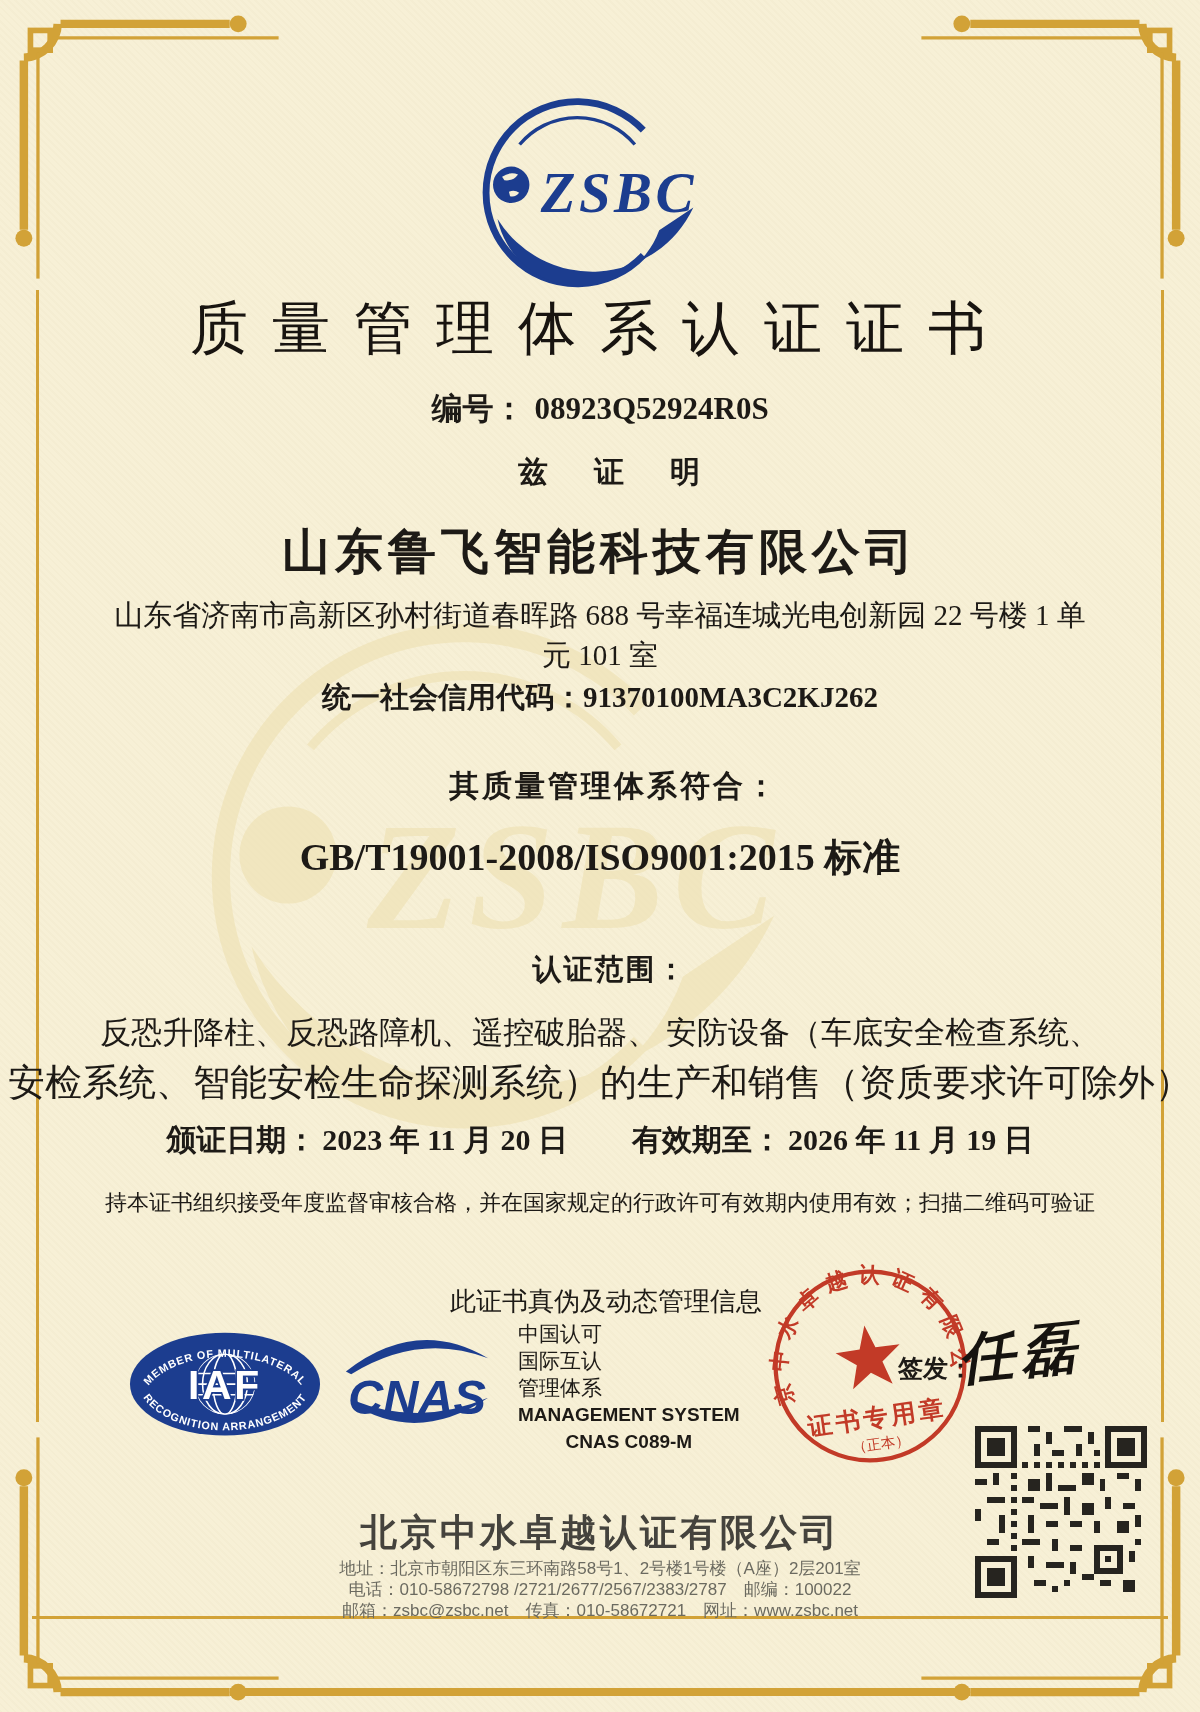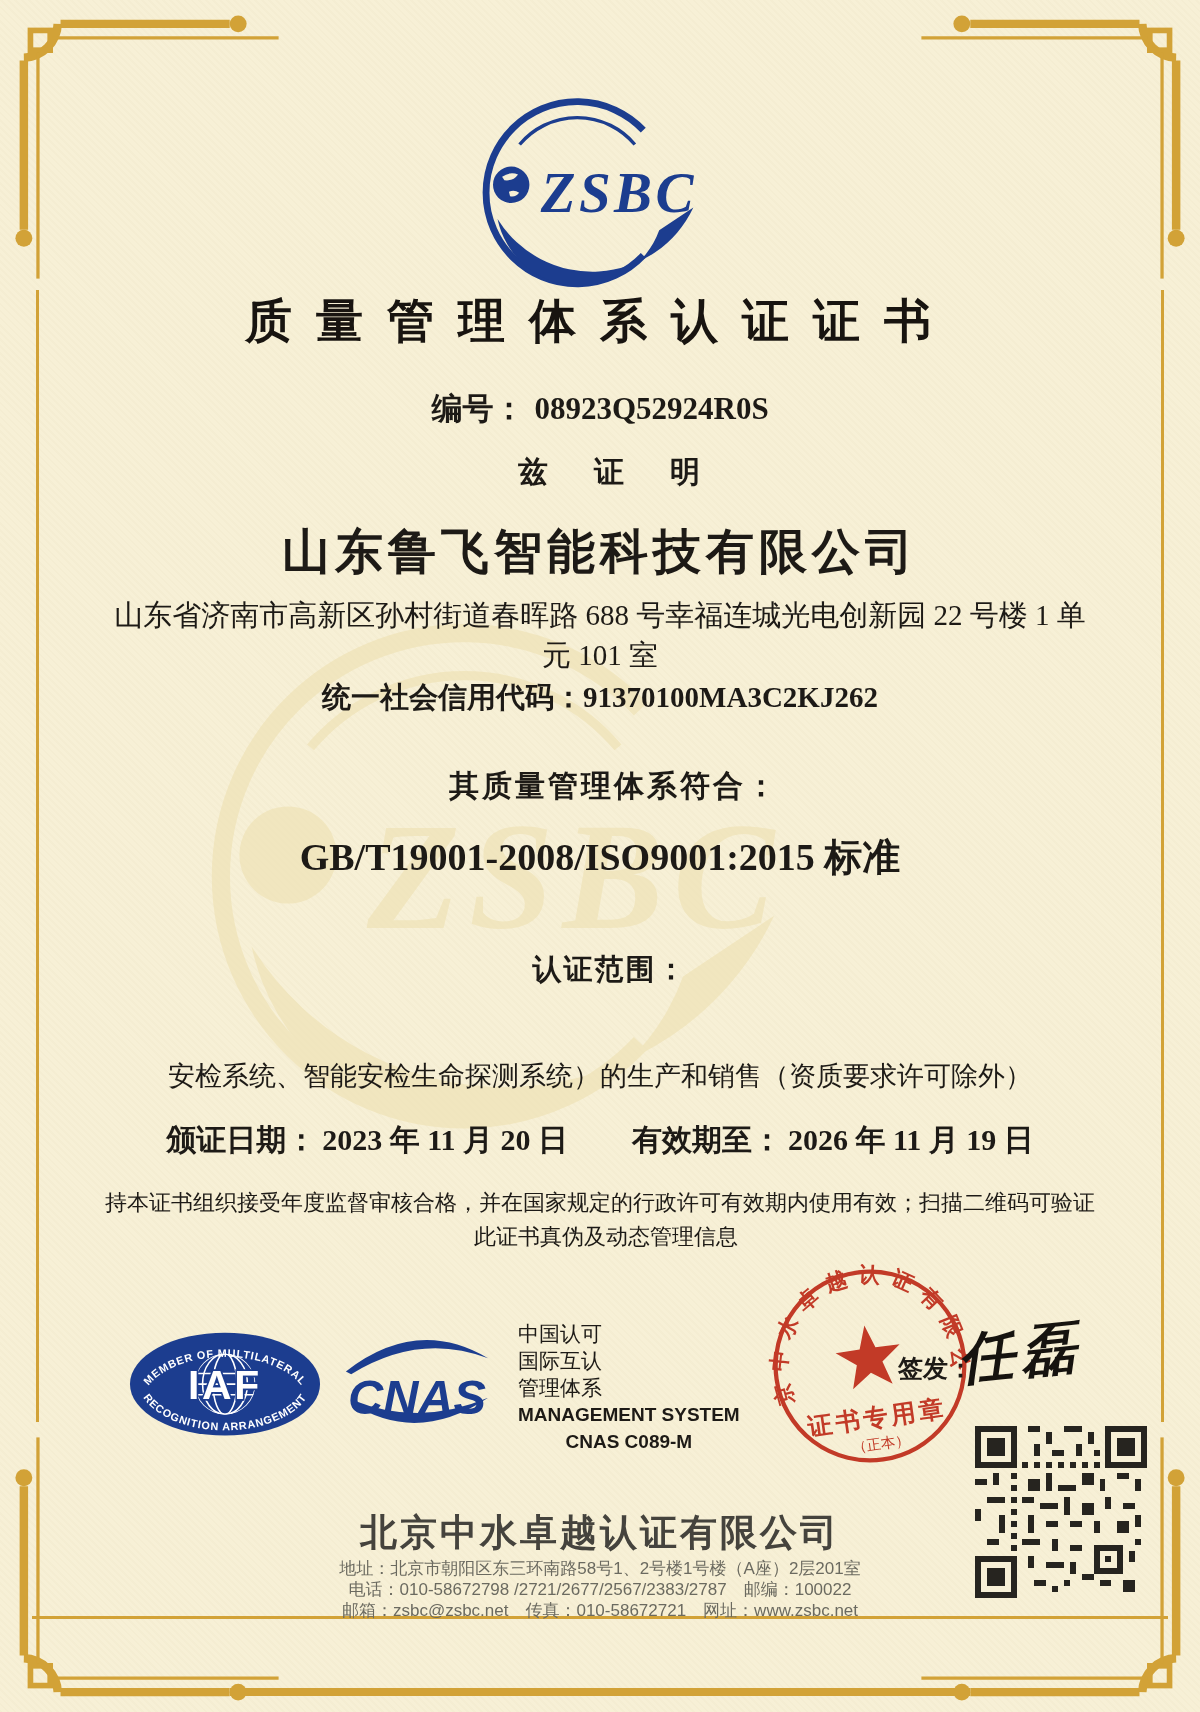--- a/index.html
+++ b/index.html
@@ -17,38 +17,38 @@
   .edge-line.side-l{left:36px;top:290px;bottom:290px;width:3px;}
   .edge-line.side-r{right:36px;top:290px;bottom:290px;width:3px;}
   .edge-line.bottom-thin{left:32px;right:32px;top:1616px;height:3px;}
   .edge-line.bottom-bridge{left:230px;right:230px;top:1688px;height:8px;}
   
   .wm{position:absolute;left:130px;top:618px;width:790px;z-index:0;opacity:.55;}
   
   .logo-zsbc{position:absolute;left:452px;top:96px;width:296px;z-index:2;}
   
   .abs{position:absolute;left:0;right:0;text-align:center;z-index:2;}
-  .title{top:290px;font-size:47px;font-weight:700;letter-spacing:24px;color:#181410;}
+  .title{top:290px;font-size:58px;font-weight:400;letter-spacing:24px;color:#181410;}
   .certno{top:388px;font-size:31px;font-weight:600;}
   .certno .lbl{margin-right:10px;}
   .hereby{top:452px;font-size:30px;font-weight:600;letter-spacing:46px;padding-left:64px;}
   .company{top:520px;font-size:48px;font-weight:700;letter-spacing:5px;}
   .addr1{top:596px;font-size:29px;}
   .addr2{top:636px;font-size:29px;}
   .credit{top:678px;font-size:29px;font-weight:600;}
   .conform{top:766px;font-size:30px;font-weight:700;letter-spacing:3px;padding-left:28px;}
   .standard{top:832px;font-size:38px;font-weight:600;}
   .scope-label{top:950px;font-size:29px;font-weight:700;letter-spacing:2px;margin-left:20px;}
   .scope1{top:1012px;font-size:31px;}
-  .scope2{top:1058px;font-size:27px;}
+  .scope2{top:1058px;font-size:37px;}
   .dates{top:1120px;font-size:30px;font-weight:600;}
   .dates .gap{display:inline-block;width:64px;}
   .dates .lbl{margin-right:6px;}
   .note1{top:1188px;font-size:22px;}
-  .note2{top:1222px;font-size:22px;margin-left:12px;}
+  .note2{top:1284px;font-size:26px;margin-left:12px;}
   
   .iaf{position:absolute;left:126px;top:1330px;width:198px;z-index:3;}
   .cnas{position:absolute;left:338px;top:1332px;width:158px;z-index:3;}
   .accred{position:absolute;left:518px;top:1320px;z-index:3;line-height:27px;font-family:"Liberation Sans","DejaVu Sans",sans-serif;}
   .accred .cjk{font-size:21px;color:#1d1a16;}
   .accred .lat{font-size:19px;font-weight:700;color:#1d1a16;text-align:center;}
   .stamp{position:absolute;left:768px;top:1264px;width:204px;z-index:3;transform:rotate(-8deg);}
   .sign-label{position:absolute;left:898px;top:1352px;font-size:25px;font-weight:700;z-index:4;}
   .sign-name{position:absolute;left:958px;top:1316px;font-size:56px;font-weight:600;font-style:italic;
              transform:rotate(-6deg);letter-spacing:6px;z-index:4;color:#16130f;}
@@ -145,20 +145,21 @@
   <div class="abs hereby">兹证明</div>
   <div class="abs company">山东鲁飞智能科技有限公司</div>
   <div class="abs addr1">山东省济南市高新区孙村街道春晖路 688 号幸福连城光电创新园 22 号楼 1 单</div>
   <div class="abs addr2">元 101 室</div>
   <div class="abs credit">
     <span>统一社会信用代码：</span><span>91370100MA3C2KJ262</span>
   </div>
   <div class="abs conform">其质量管理体系符合：</div>
   <div class="abs standard">GB/T19001-2008/ISO9001:2015 标准</div>
   <div class="abs scope-label">认证范围：</div>
+  <div class="abs scope1">反恐升降柱、反恐路障机、遥控破胎器、 安防设备（车底安全检查系统、</div>
   <div class="abs scope2">安检系统、智能安检生命探测系统）的生产和销售（资质要求许可除外）</div>
   <div class="abs dates">
     <span class="lbl">颁证日期：</span><span>2023 年 11 月 20 日</span><span class="gap"></span><span class="lbl">有效期至：</span><span>2026 年 11 月 19 日</span>
   </div>
   <div class="abs note1">持本证书组织接受年度监督审核合格，并在国家规定的行政许可有效期内使用有效；扫描二维码可验证</div>
   <div class="abs note2">此证书真伪及动态管理信息</div>
 
   <svg class="iaf" viewBox="0 0 150 82">
     <defs>
       <path id="iaf-top" d="M 13,50 A 63,36 0 0 1 137,50"></path>

